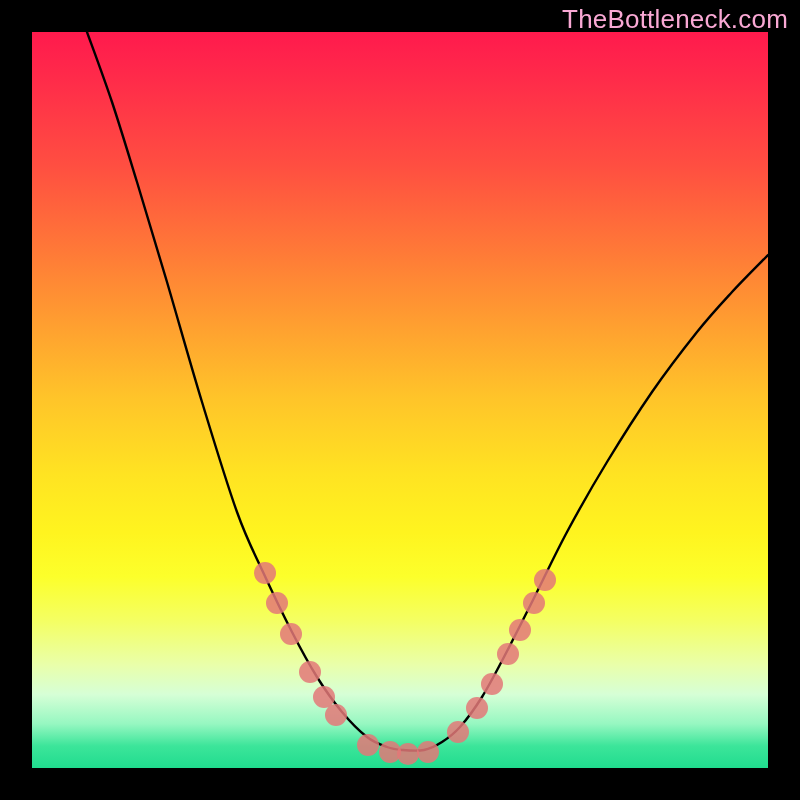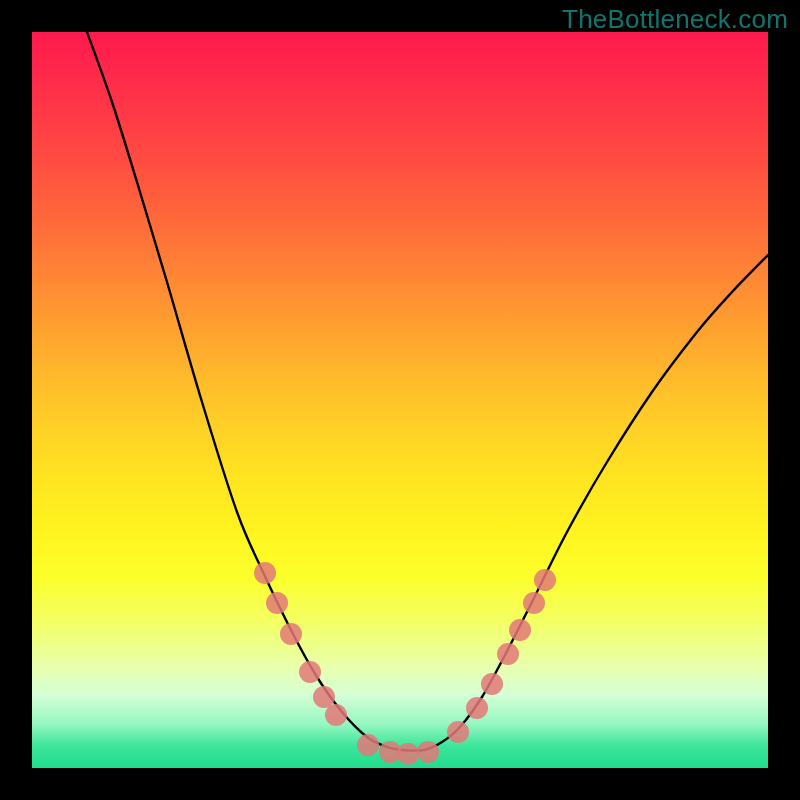--- a/index.html
+++ b/index.html
@@ -46,21 +46,21 @@
       #d6ffd6 90%,
       #96f7c1 94%,
       #3ce59a 97%,
       #20dc8e 100%
     );
   }
   .watermark {
     position: absolute;
     top: 4px;
     right: 12px;
-    color: #0f766e;
+    color: #f9a8d4;
     font-size: 26px;
     letter-spacing: 0.2px;
     font-weight: 400;
   }
   svg.curve {
     position: absolute;
     inset: 0;
   }
   .marker {
     fill: #e37878;

